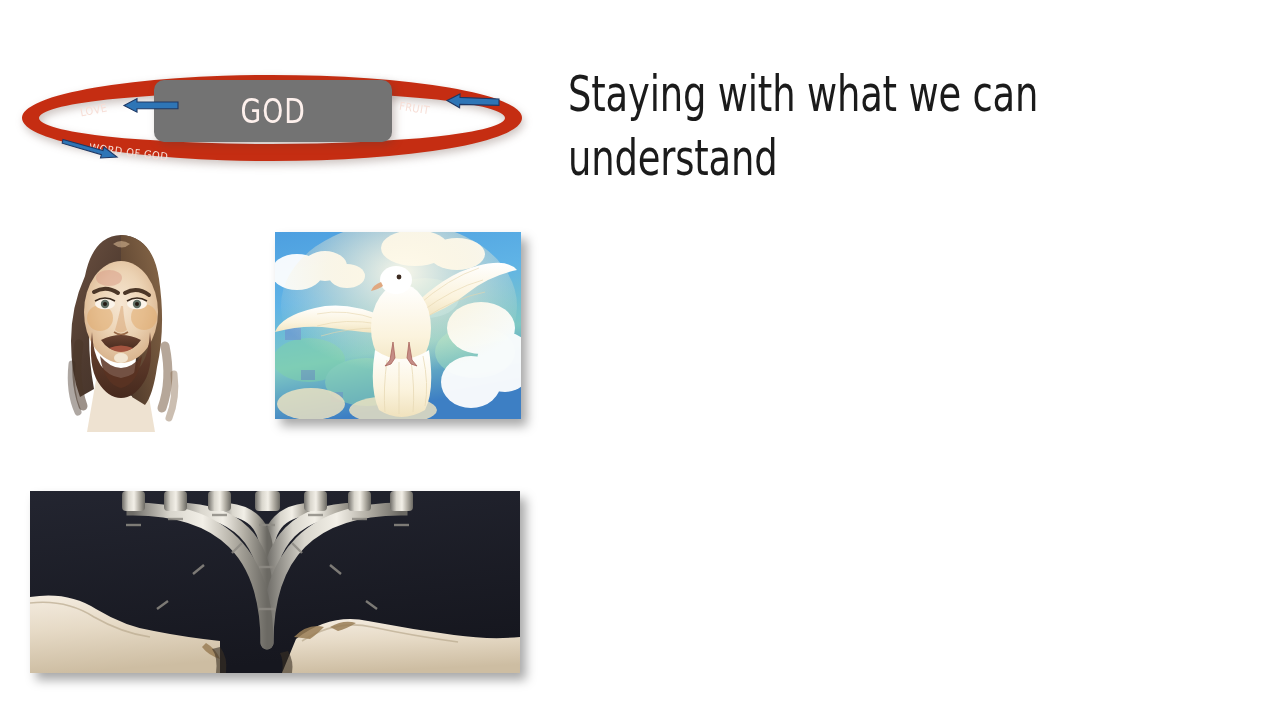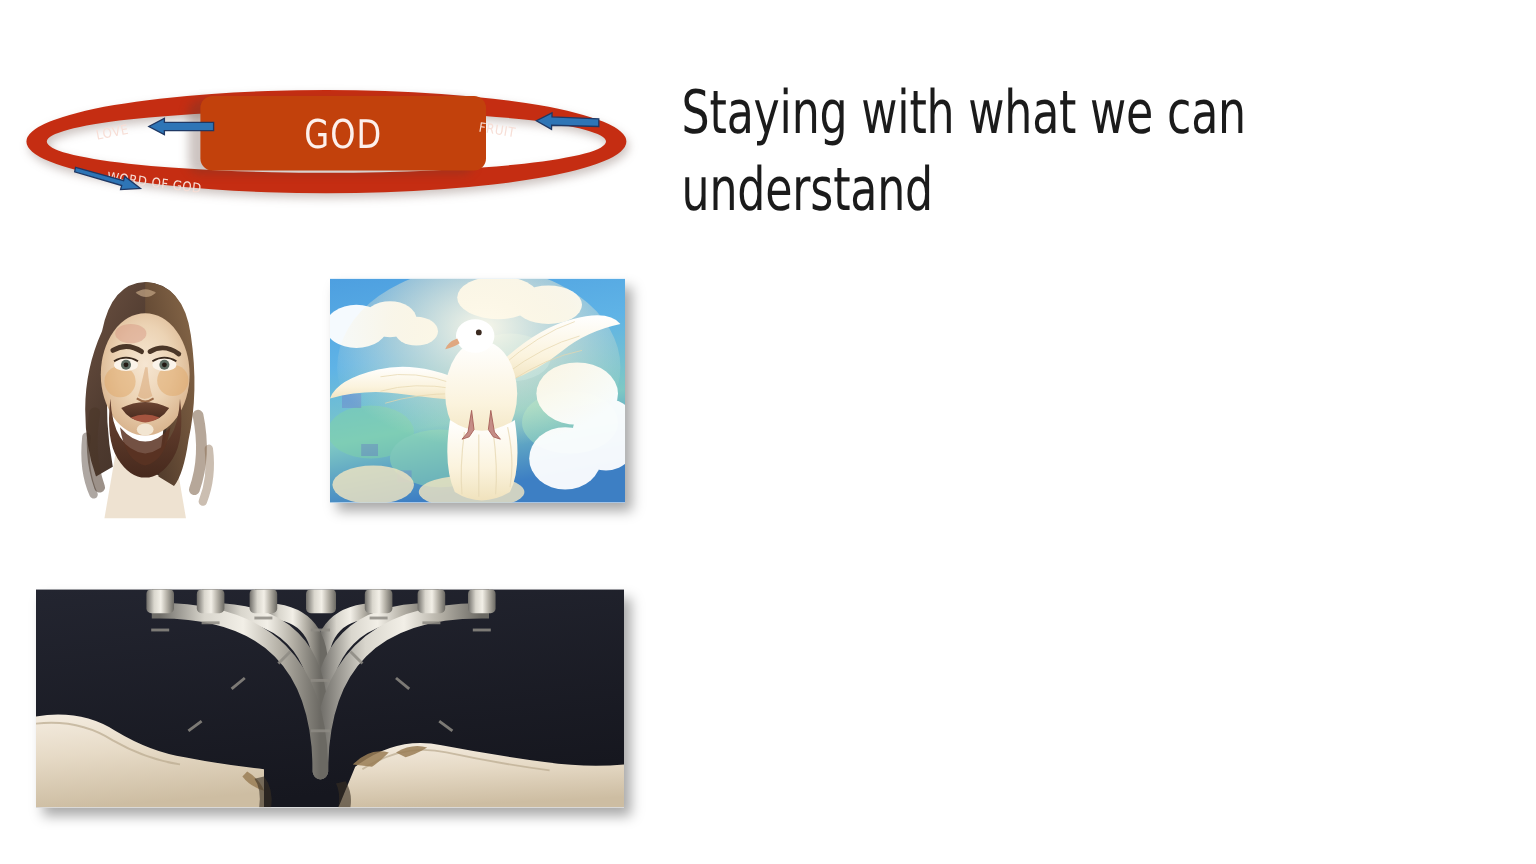--- a/index.html
+++ b/index.html
@@ -78,25 +78,24 @@
     background: rgba(90, 60, 50, 0.30);
     filter: blur(4px);
   }
   .god-box {
     position: absolute;
     left: 136px;
     top: 8px;
     width: 238px;
     height: 62px;
     border-radius: 10px;
-    background: #c2410c;
+    background: #737373;
     display: flex;
     align-items: center;
     justify-content: center;
-    margin-left: 13px;
   }
   .god-label {
     font-family: "DejaVu Sans Condensed", "Liberation Sans Narrow", "Liberation Sans", sans-serif;
     font-stretch: condensed;
     font-weight: 300;
     font-size: 33px;
     color: #fdf0ec;
     letter-spacing: 1px;
     transform: scaleX(0.9);
   }

